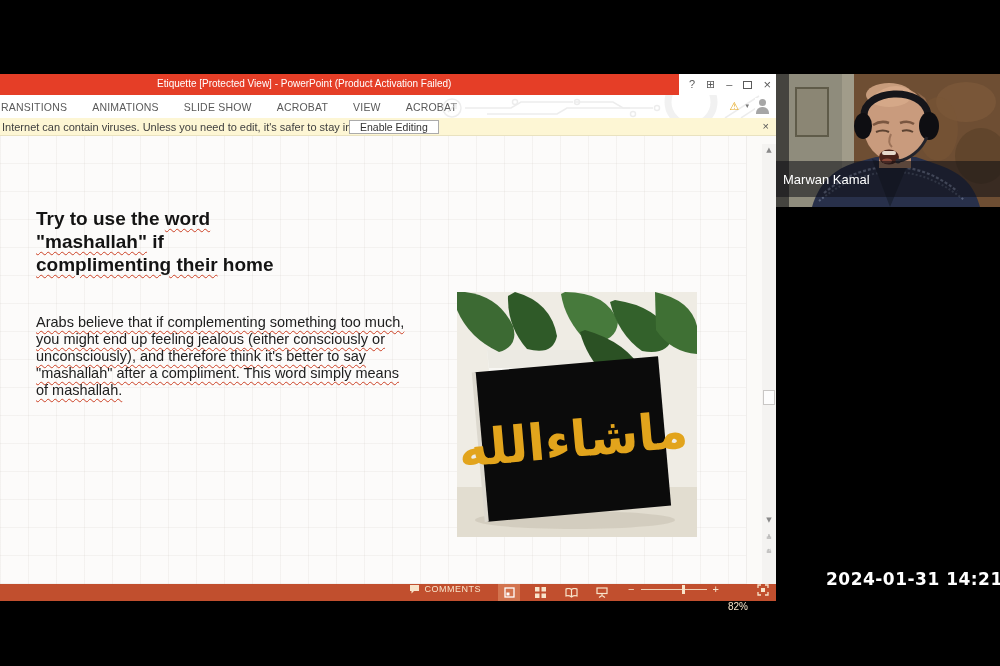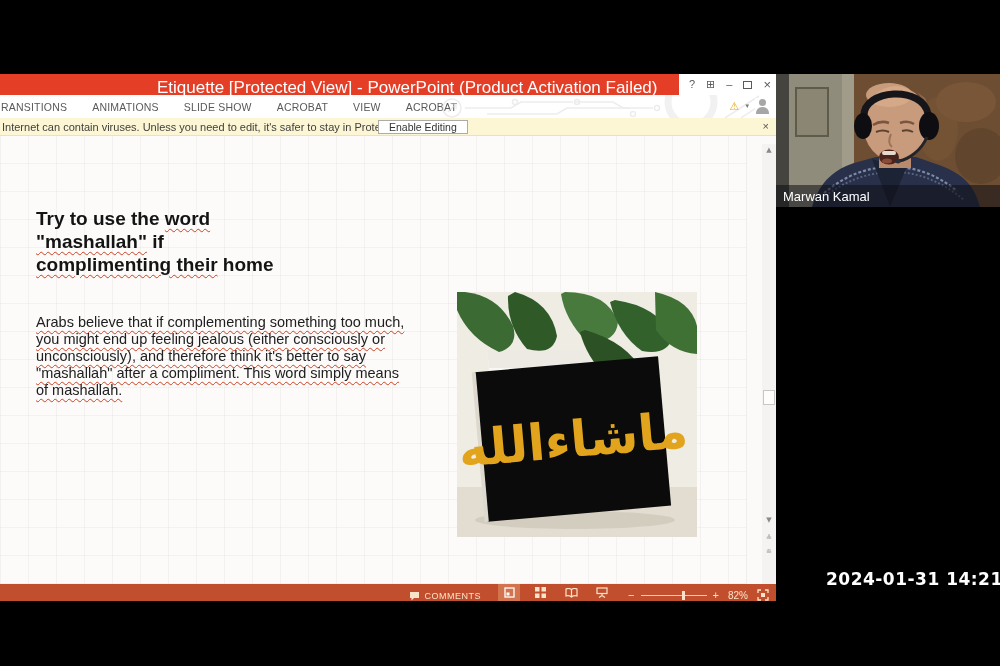--- a/index.html
+++ b/index.html
@@ -11,42 +11,42 @@
     font-family:"Liberation Sans", sans-serif;
     -webkit-font-smoothing:antialiased;
   }
 
   
   .ppt-window { position:absolute; left:0; top:74px; width:776px; height:527px; background:#fff; }
 
   
   .titlebar { position:relative; height:21px; background:#fff; }
   .titlebar-red { position:absolute; left:0; top:0; width:679px; height:21px; background:#e53e27; }
-  .titlebar-title { position:absolute; left:157px; top:4px; color:#fff; font-size:17px; white-space:nowrap; }
+  .titlebar-title { position:absolute; left:157px; top:4px; color:#fff; font-size:10px; white-space:nowrap; }
   .win-controls { position:absolute; right:5px; top:0; height:21px; display:flex; align-items:center; gap:11px; color:#5a5a5a; font-size:11px; }
   .win-controls .glyph { display:inline-block; line-height:1; cursor:default; }
   .restore-box { position:relative; width:9px; height:8px; }
   .restore-box::before { content:""; position:absolute; right:0; top:0; width:7px; height:6px; border:1px solid #5a5a5a; }
   .restore-box::after { content:""; position:absolute; left:0; bottom:0; width:7px; height:6px; border:1px solid #5a5a5a; background:#fff; }
 
   
   .ribbon-row { position:relative; height:23px; background:#fff; overflow:hidden; }
   .ribbon-tabs { display:flex; gap:25px; padding:6px 0 0 1px; font-size:10.5px; color:#595959; letter-spacing:.2px; white-space:nowrap;align-items:center; }
   .circuit { position:absolute; left:425px; top:0; opacity:.55; pointer-events:none; }
   .account-icons { position:absolute; right:6px; top:3px; display:flex; align-items:center; gap:6px; }
   .warn { font-family:"DejaVu Sans", sans-serif; color:#e4a71e; font-size:11px; }
   .warn-caret { font-size:7px; color:#777; }
   .person-badge { position:relative; width:15px; height:16px; background:#fff; }
   .person-badge::before { content:""; position:absolute; left:4px; top:1px; width:7px; height:7px; border-radius:50%; background:#a6a6a6; }
   .person-badge::after { content:""; position:absolute; left:1px; top:9px; width:13px; height:7px; border-radius:6px 6px 0 0; background:#a6a6a6; }
 
   
   .pv-bar { position:relative; height:18px; background:#fdf6d4; border-bottom:1px solid #e9e2c0; display:flex; align-items:center; font-size:11px; color:#404040; }
   .pv-msg { padding-left:2px; white-space:nowrap; }
-  .pv-btn { position:absolute; left:378px; top:2px; height:14px; line-height:12px; padding:0 10px; background:#fff; border:1px solid #ababab; font-size:10.5px; color:#333; }
+  .pv-btn { position:absolute; left:349px; top:2px; height:14px; line-height:12px; padding:0 10px; background:#fff; border:1px solid #ababab; font-size:10.5px; color:#333; }
   .pv-close { position:absolute; right:7px; top:2px; color:#555; font-size:11px; }
 
   
   .slide-area { position:relative; height:448px; background:#fbfaf8; overflow:hidden; }
   .slide-page {
     position:absolute; left:0; top:0; width:747px; height:448px; background:#fcfbfa;
     border-right:1px solid #efedeb;
     background-image:
       repeating-linear-gradient(0deg, rgba(170,160,150,.10) 0 1px, transparent 1px 28px),
       repeating-linear-gradient(90deg, rgba(170,160,150,.10) 0 1px, transparent 1px 28px);
@@ -60,35 +60,35 @@
   
   .v-scrollbar { position:absolute; right:0; top:8px; width:14px; height:440px; background:#f4f3f1; font-family:"DejaVu Sans", sans-serif; }
   .sb-arrow { position:absolute; left:0; width:14px; text-align:center; font-size:7px; color:#8a8a8a; }
   .sb-up { top:2px; }
   .sb-down { top:372px; }
   .sb-thumb { position:absolute; left:1px; top:246px; width:12px; height:15px; background:#fdfdfd; border:1px solid #c9c7c5; }
   .sb-prev { top:390px; color:#9a9a9a; }
   .sb-next { top:404px; color:#9a9a9a; }
 
   
-  .status-bar { position:relative; height:17px; background:#c14f2e; display:flex; align-items:flex-end; justify-content:flex-end; gap:9px; padding-right:7px; color:#f8e4ca; }
+  .status-bar { position:relative; height:17px; background:#c14f2e; display:flex; align-items:flex-start; justify-content:flex-end; gap:9px; padding-right:7px; color:#f8e4ca; }
   .comments-group { display:flex; align-items:center; gap:5px; margin-right:8px; }
   .comments-label { font-size:9px; letter-spacing:.5px; }
   .view-btn { width:22px; height:17px; display:flex; align-items:center; justify-content:center; }
   .view-btn.active { background:#d3744f; }
   .zoom-group { display:flex; align-items:center; gap:6px; margin-left:6px; }
   .zoom-sign { font-size:11px; line-height:1; }
   .zoom-track { position:relative; width:66px; height:1px; background:rgba(248,228,202,.85); }
   .zoom-thumb { position:absolute; left:63%; top:-4px; width:3px; height:9px; background:#f8e4ca; }
   .zoom-percent { font-size:10px;margin-top:17px; }
   svg.sicon { display:block; }
 
   
   .webcam { position:absolute; left:776px; top:74px; width:224px; height:133px; overflow:hidden; background:#6e4e33; }
-  .name-tag { position:absolute; left:0; bottom:0; width:100%; height:22px; background:rgba(15,15,20,.55); display:flex; align-items:center; }
+  .name-tag { position:absolute; left:0; bottom:10px; width:100%; height:36px; background:rgba(15,15,20,.55); display:flex; align-items:center; }
   .name-tag span { color:#fff; font-size:13px; padding-left:7px; }
 
   
   .timestamp { position:absolute; left:826px; top:569px; color:#fff; font-size:17px; font-weight:bold; letter-spacing:.5px; font-family:"DejaVu Sans", sans-serif; white-space:nowrap; }
 </style>
 </head>
 <body>
 
 <div class="ppt-window">
 

